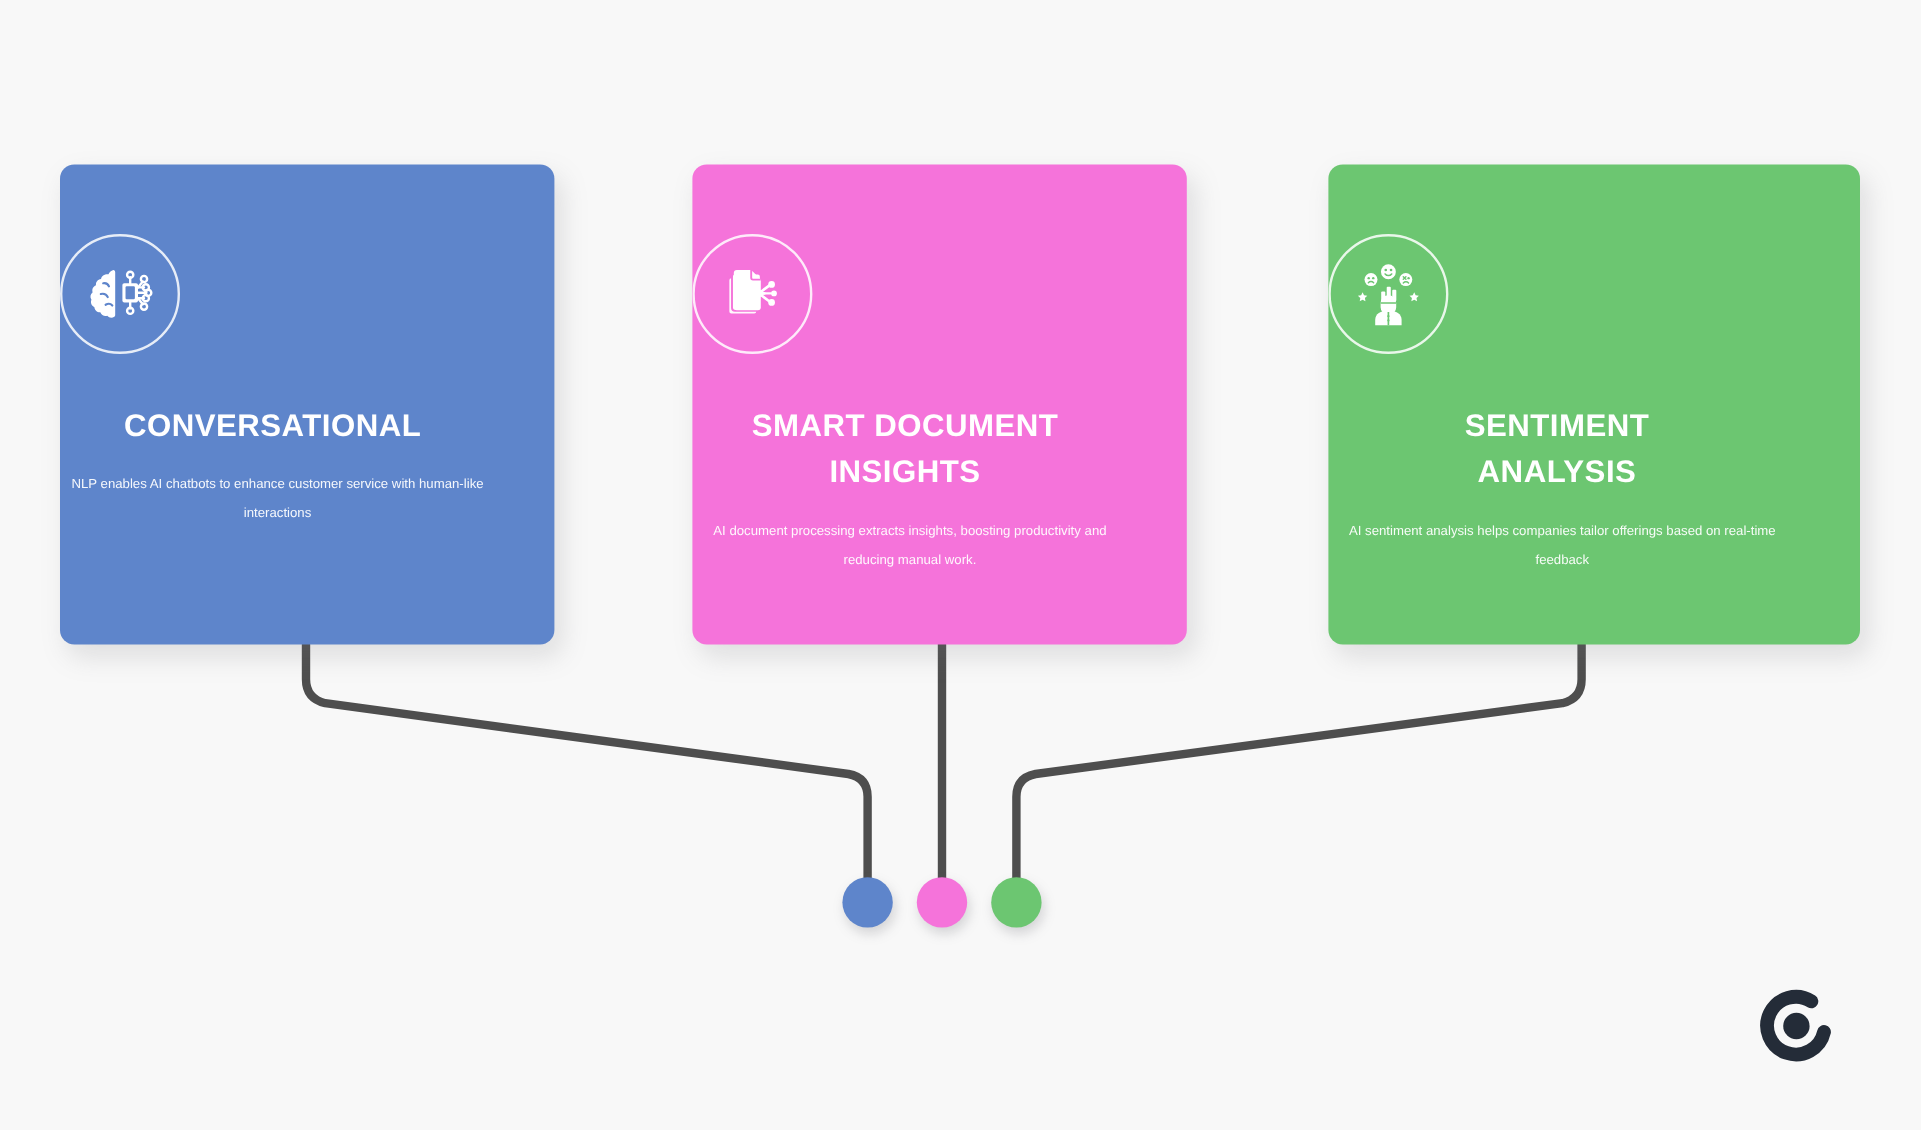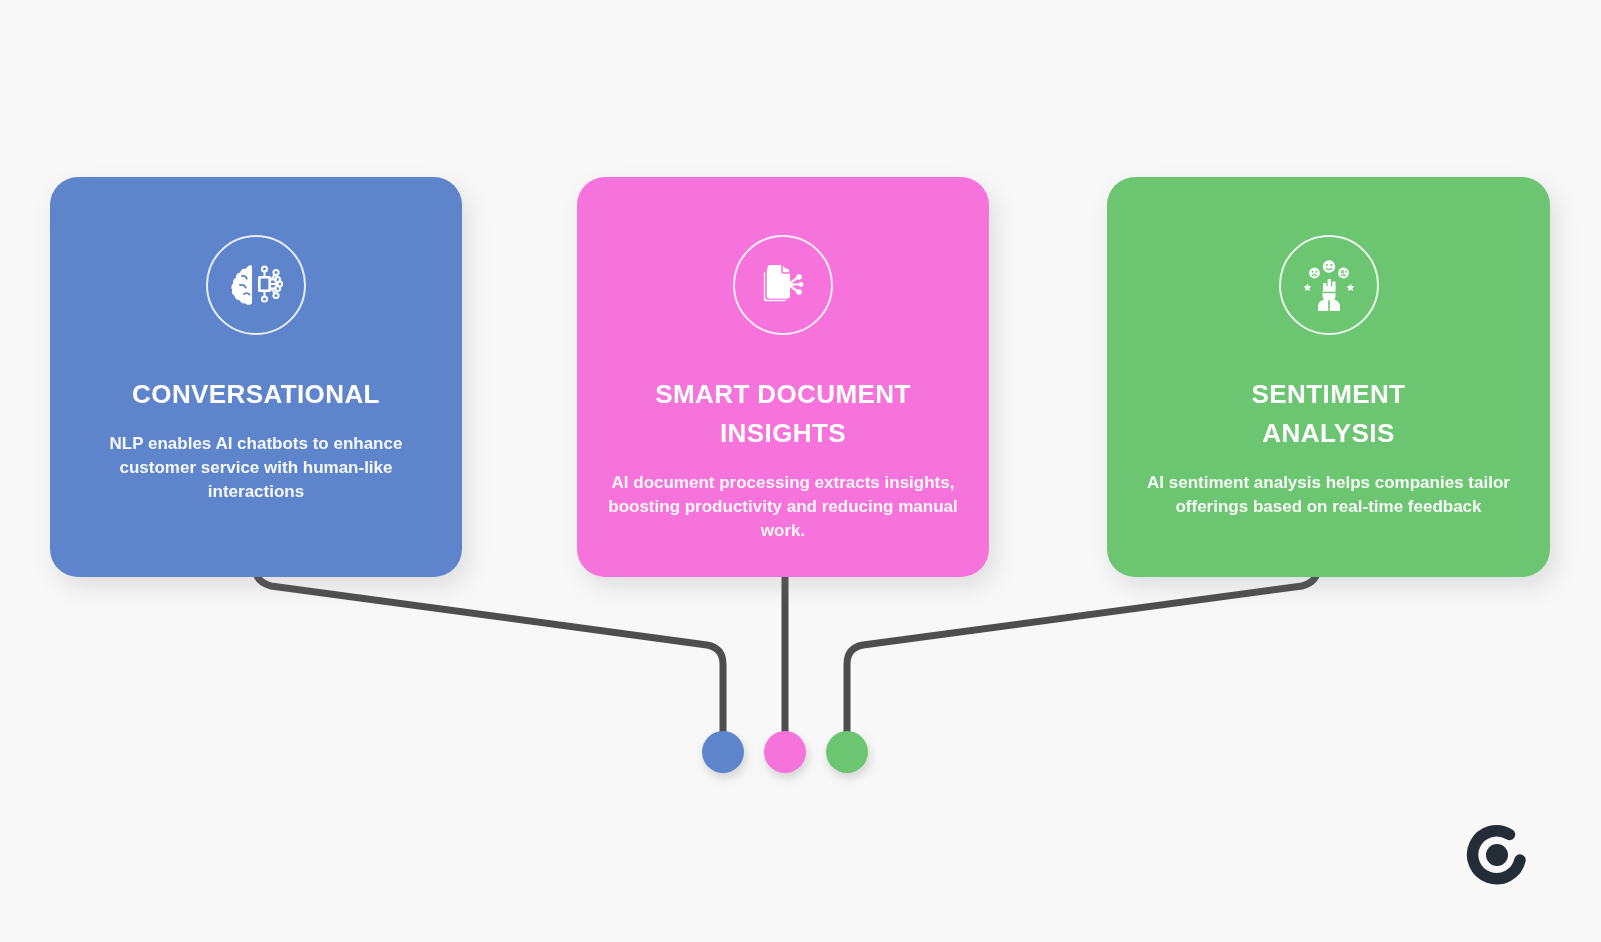--- a/index.html
+++ b/index.html
@@ -28,27 +28,26 @@
     top: 0;
     width: 1601px;
     height: 942px;
     pointer-events: none;
   }
 
   
   .card {
     position: absolute;
     box-sizing: border-box;
-    border-radius: 28px;
+    border-radius: 12px;
     box-shadow: 6px 10px 22px rgba(120,120,125,0.20);
     display: flex;
     flex-direction: column;
-    align-items: center;
+    align-items: flex-start;
     overflow: hidden;
-    margin-top: 40px;
   }
   .card-1 { left: 50px;   top: 137px; width: 412px; height: 400px; background: #5e85cb; }
   .card-2 { left: 577px;  top: 137px; width: 412px; height: 400px; background: #f573da; }
   .card-3 { left: 1107px; top: 137px; width: 443px; height: 400px; background: #6cc671; }
 
   .icon-circle {
     margin-top: 58px;
     width: 96px;
     height: 96px;
     border: 2px solid rgba(255,255,255,0.85);
@@ -71,23 +70,23 @@
     letter-spacing: 0.4px;
     text-transform: uppercase;
   }
   .card-title .tline { display: block; }
 
   .card-body {
     margin-top: 18px;
     width: 88%;
     text-align: center;
     color: rgba(255,255,255,0.94);
-    font-size: 17px;
+    font-size: 11px;
     line-height: 24px;
-    font-weight: bold;
+    font-weight: normal;
   }
 
   
   .dot {
     position: absolute;
     width: 42px;
     height: 42px;
     border-radius: 50%;
     box-shadow: 2px 5px 10px rgba(120,120,125,0.28);
   }

